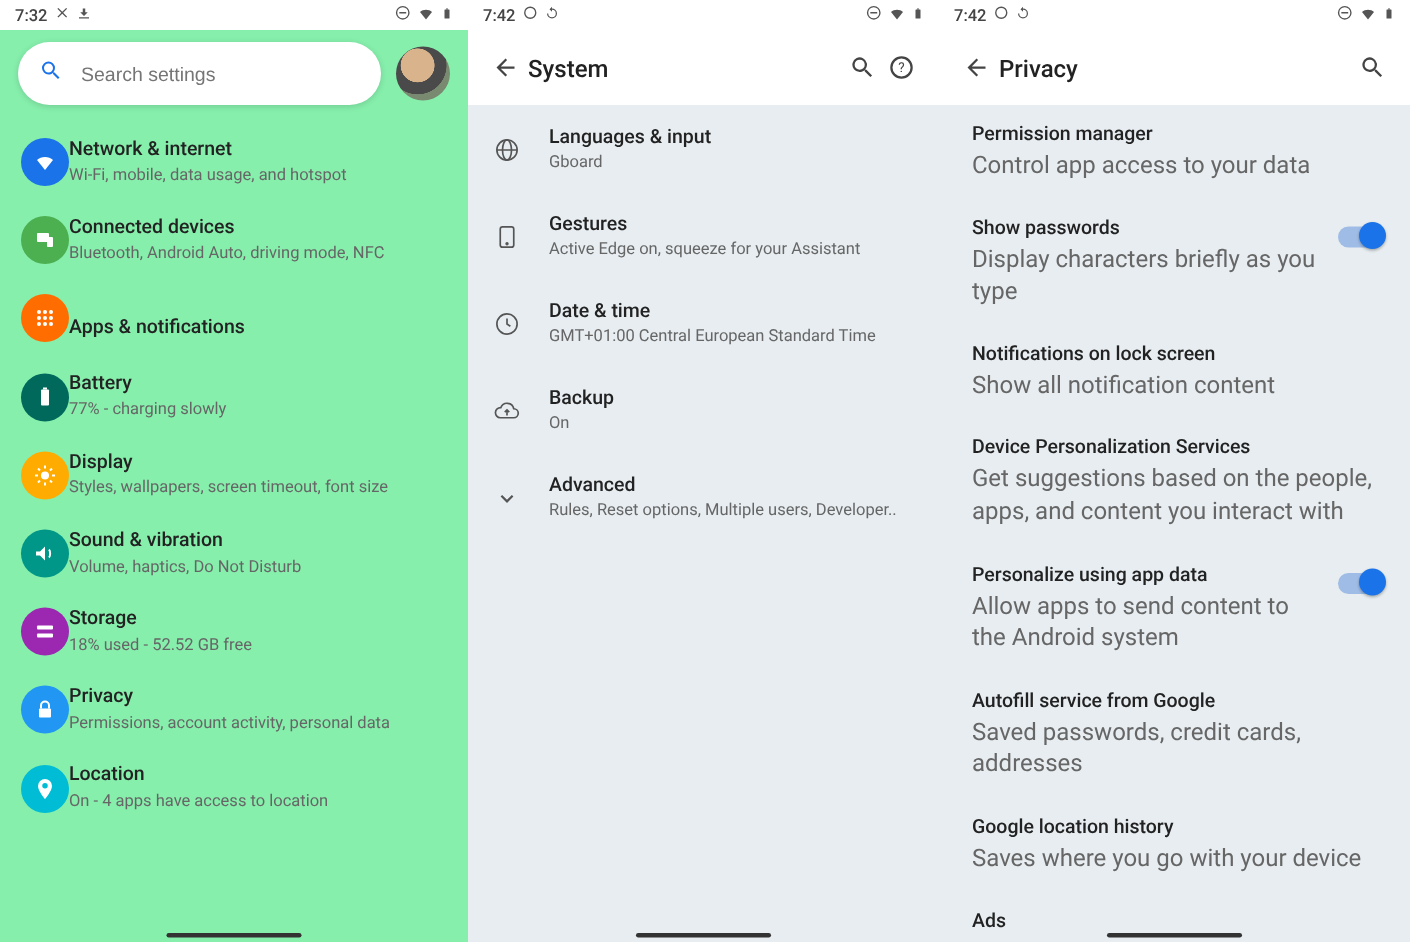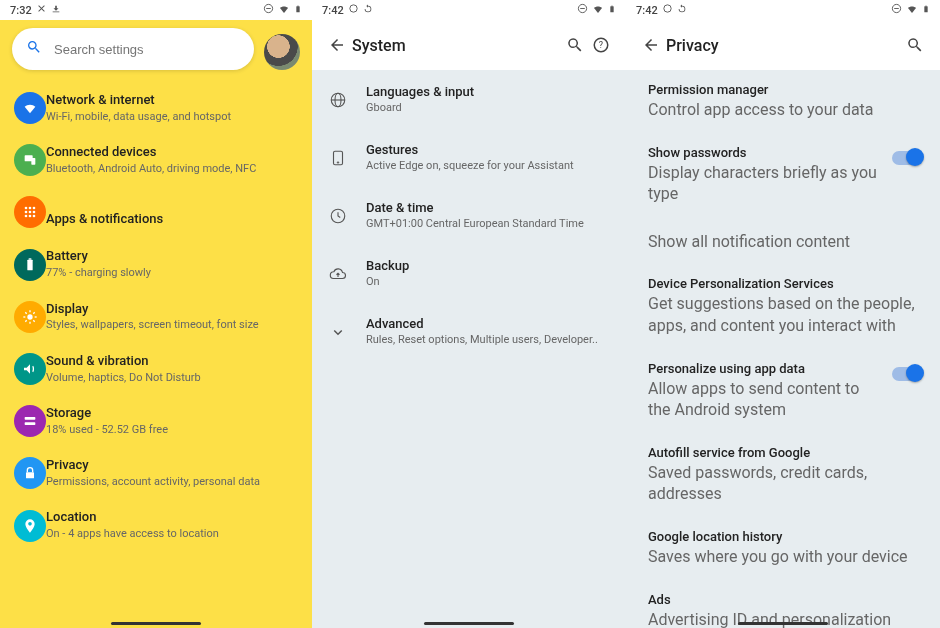--- a/index.html
+++ b/index.html
@@ -7,21 +7,21 @@
     font-family: Roboto, -apple-system, BlinkMacSystemFont, "Segoe UI", Arial, sans-serif;
     background: #fff;
     width: 940px;
     height: 628px;
     overflow: hidden;
     display: flex;
   }
   .panel {
     height: 628px;
     position: relative;
-    background: #fde047;
+    background: #86efac;
     overflow: hidden;
     display: flex;
     flex-direction: column;
   }
   .panel-0 { width: 312px; }
   .panel-1 { width: 314px; background: #e7edf0; }
   .panel-2 { width: 314px; background: #e7edf0; }
 
   
   .status-bar {
@@ -34,21 +34,21 @@
     color: #444;
     background: #fff;
   }
   .status-left, .status-right { display: flex; align-items: center; gap: 4px; }
   .status-left span.time { font-weight: 500; }
 
   
   .search-card {
     margin: 8px 12px 8px 12px;
     display: flex;
-    align-items: flex-end;
+    align-items: center;
     gap: 10px;
   }
   .search-pill {
     flex: 1;
     height: 42px;
     border-radius: 21px;
     background: #fff;
     box-shadow: 0 1px 4px rgba(0,0,0,0.15);
     display: flex;
     align-items: center;
@@ -479,20 +479,21 @@
     </div>
     <div class="priv-row">
       <div class="priv-text">
           <div class="priv-title">Show passwords</div>
           <div class="priv-sub">Display characters briefly as you type</div>
         </div>
       <div class="switch"></div>
     </div>
     <div class="priv-row">
       <div class="priv-text">
+          <div class="priv-title">Notifications on lock screen</div>
           <div class="priv-sub">Show all notification content</div>
         </div>
     </div>
     <div class="priv-row">
       <div class="priv-text">
           <div class="priv-title">Device Personalization Services</div>
           <div class="priv-sub">Get suggestions based on the people, apps, and content you interact with</div>
         </div>
     </div>
     <div class="priv-row">

